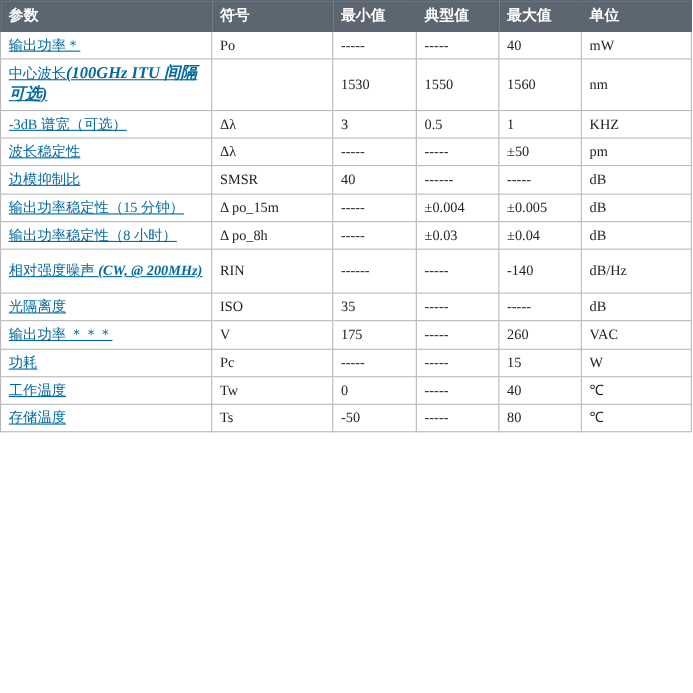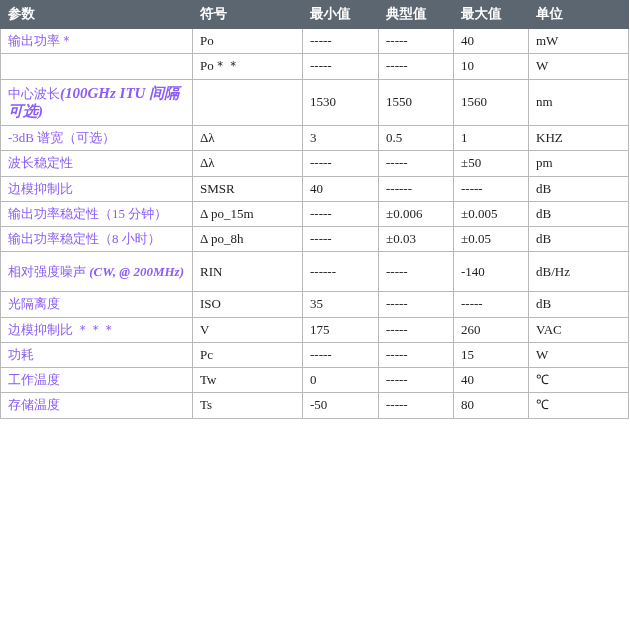--- a/index.html
+++ b/index.html
@@ -41,21 +41,22 @@
   }
   .spec-table thead th {
     background: #5b6670;
     color: #ffffff;
     font-weight: bold;
     border: 1px solid #5b6670;
     height: 28px;
     font-size: 13.5px;
   }
   .spec-table tbody tr td:first-child {
-    color: #8b5cf6;
+    color: #0369a1;
+    text-decoration: underline;
   }
   .row-tall td {
     height: 40px;
   }
   .small-bold-italic {
     font-size: 15px;
     font-weight: bold;
     font-style: italic;
   }
   .italic-bold {
@@ -92,28 +93,20 @@
 
     <tr>
       <td>输出功率＊</td>
       <td>Po</td>
       <td>-----</td>
       <td>-----</td>
       <td>40</td>
       <td>mW</td>
     </tr>
 
-    <tr>
-      <td></td>
-      <td>Po＊＊</td>
-      <td>-----</td>
-      <td>-----</td>
-      <td>10</td>
-      <td>W</td>
-    </tr>
 
     <tr class="row-tall">
       <td><span>中心波长</span><span class="small-bold-italic">(100GHz ITU 间隔可选)</span></td>
       <td></td>
       <td>1530</td>
       <td>1550</td>
       <td>1560</td>
       <td>nm</td>
     </tr>
 
@@ -141,31 +134,31 @@
       <td>40</td>
       <td>------</td>
       <td>-----</td>
       <td>dB</td>
     </tr>
 
     <tr>
       <td class="nowrap-cell">输出功率稳定性（15 分钟）</td>
       <td>Δ po_15m</td>
       <td>-----</td>
-      <td>±0.006</td>
+      <td>±0.004</td>
       <td>±0.005</td>
       <td>dB</td>
     </tr>
 
     <tr>
       <td class="nowrap-cell">输出功率稳定性（8 小时）</td>
       <td>Δ po_8h</td>
       <td>-----</td>
       <td>±0.03</td>
-      <td>±0.05</td>
+      <td>±0.04</td>
       <td>dB</td>
     </tr>
 
     <tr class="row-tall">
       <td><span>相对强度噪声 </span><span class="italic-bold">(CW, @ 200MHz)</span></td>
       <td>RIN</td>
       <td>------</td>
       <td>-----</td>
       <td>-140</td>
       <td>dB/Hz</td>
@@ -176,21 +169,21 @@
       <td>ISO</td>
       <td>35</td>
       <td>-----</td>
       <td>-----</td>
       <td>dB</td>
     </tr>
 
 
 
     <tr>
-      <td>边模抑制比 ＊＊＊</td>
+      <td>输出功率 ＊＊＊</td>
       <td>V</td>
       <td>175</td>
       <td>-----</td>
       <td>260</td>
       <td>VAC</td>
     </tr>
 
     <tr>
       <td>功耗</td>
       <td>Pc</td>

